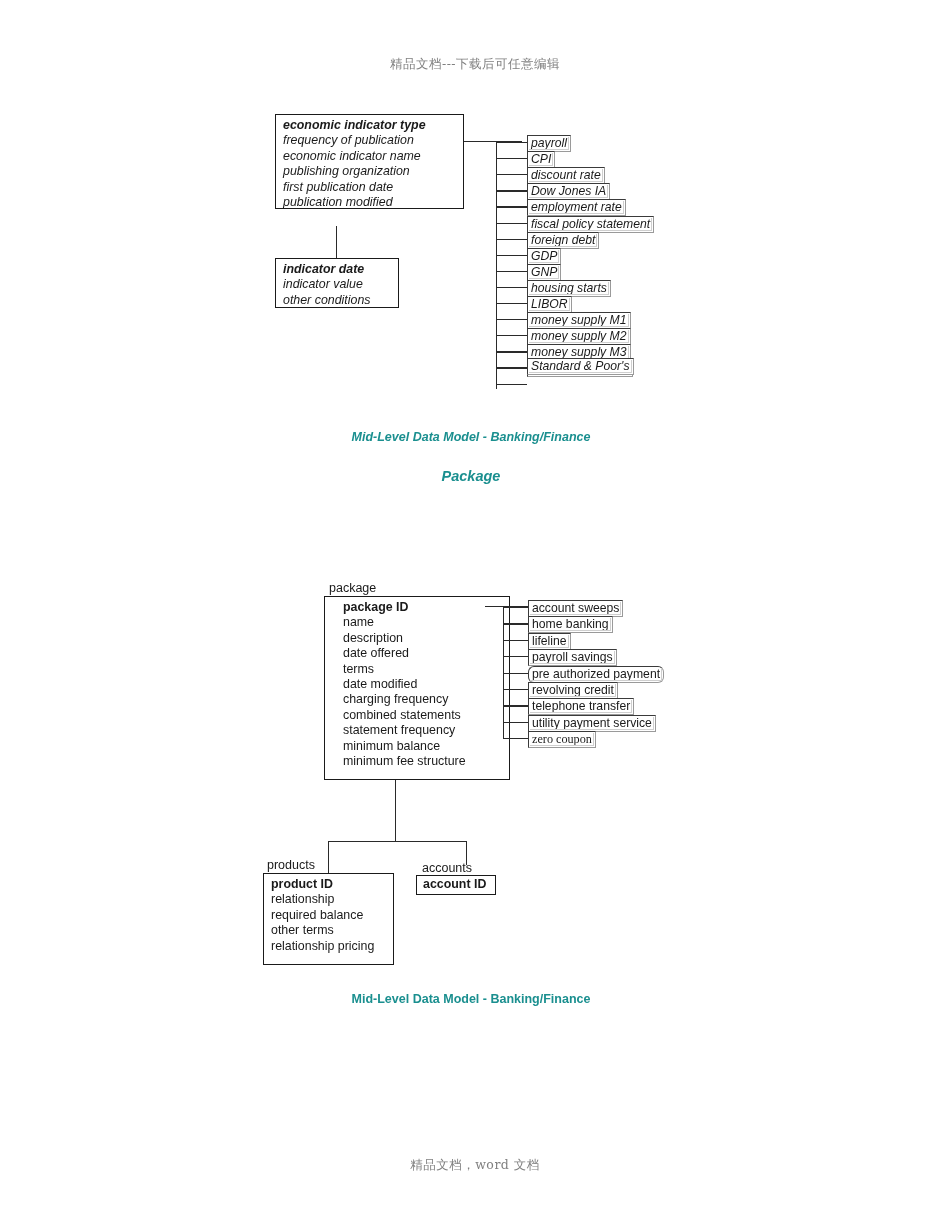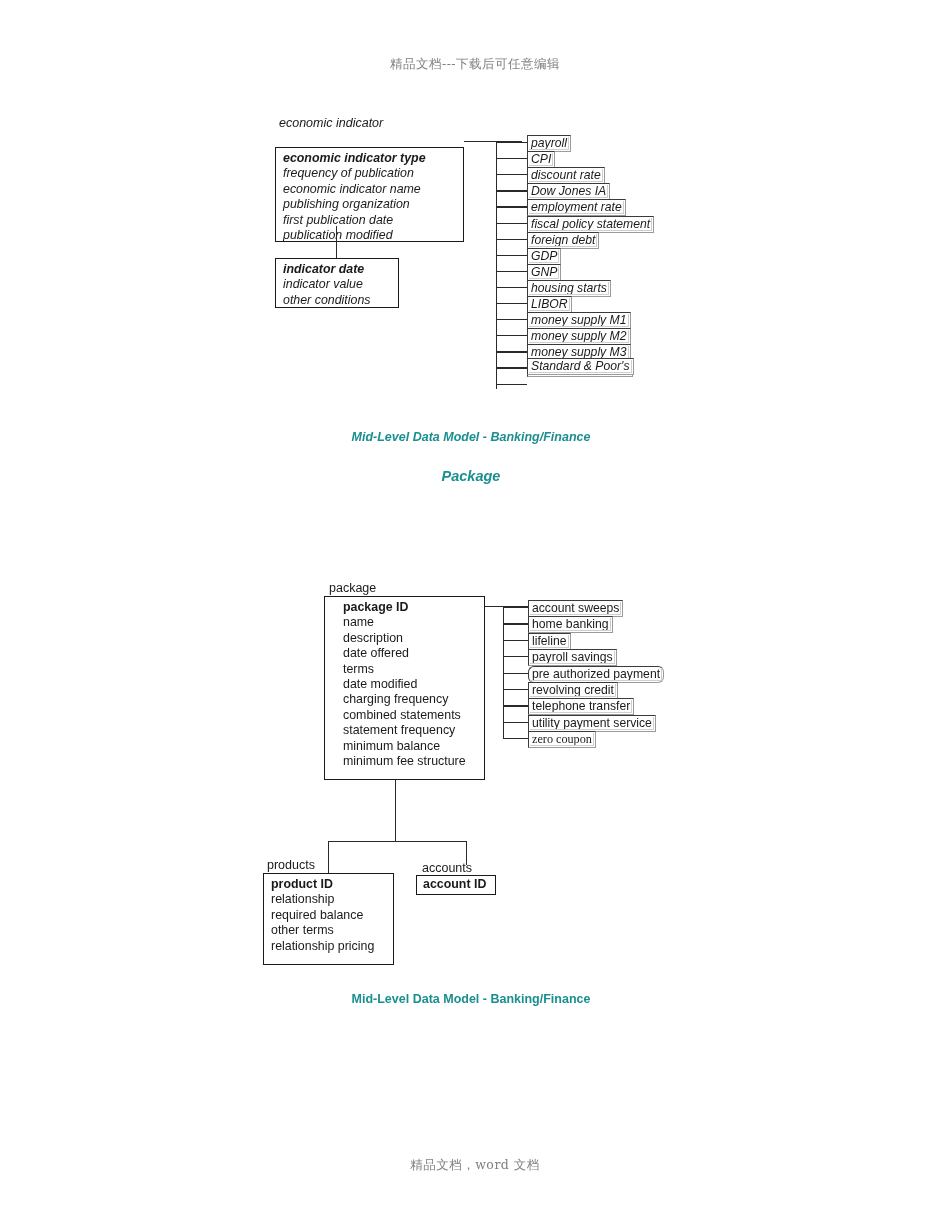--- a/index.html
+++ b/index.html
@@ -90,21 +90,21 @@
 <body>
 
 <div class="page">
 
   <div class="runhead">精品文档---下载后可任意编辑</div>
 
   <div class="diagram" style="left:0;top:0;width:950px;height:410px;font-style:italic;">
 
     <div class="ent-label" style="left:279px;top:116px;">economic indicator</div>
 
-    <div class="ent-box" style="left:275px;top:147px;width:189px;height:95px;">
+    <div class="ent-box" style="left:275px;top:114px;width:189px;height:95px;">
       <div class="attr key">economic indicator type</div>
       <div class="attr">frequency of publication</div>
       <div class="attr">economic indicator name</div>
       <div class="attr">publishing organization</div>
       <div class="attr">first publication date</div>
       <div class="attr">publication modified</div>
     </div>
 
     <div class="ln v" style="left:336px;top:226px;height:32px;"></div>
 
@@ -153,21 +153,21 @@
       </div>
 
     <div class="caption cap-main" style="top:430px;">Mid-Level Data Model - Banking/Finance</div>
     <div class="caption cap-sub" style="top:468px;">Package</div>
   </div>
 
   <div class="diagram" style="left:0;top:0;width:950px;height:1060px;">
 
     <div class="ent-label" style="left:329px;top:581px;">package</div>
 
-    <div class="ent-box" style="left:324px;top:596px;width:161px;height:184px;padding-left:18px;">
+    <div class="ent-box" style="left:324px;top:596px;width:186px;height:184px;padding-left:18px;">
       <div class="attr key">package ID</div>
       <div class="attr">name</div>
       <div class="attr">description</div>
       <div class="attr">date offered</div>
       <div class="attr">terms</div>
       <div class="attr">date modified</div>
       <div class="attr">charging frequency</div>
       <div class="attr">combined statements</div>
       <div class="attr">statement frequency</div>
       <div class="attr">minimum balance</div>

